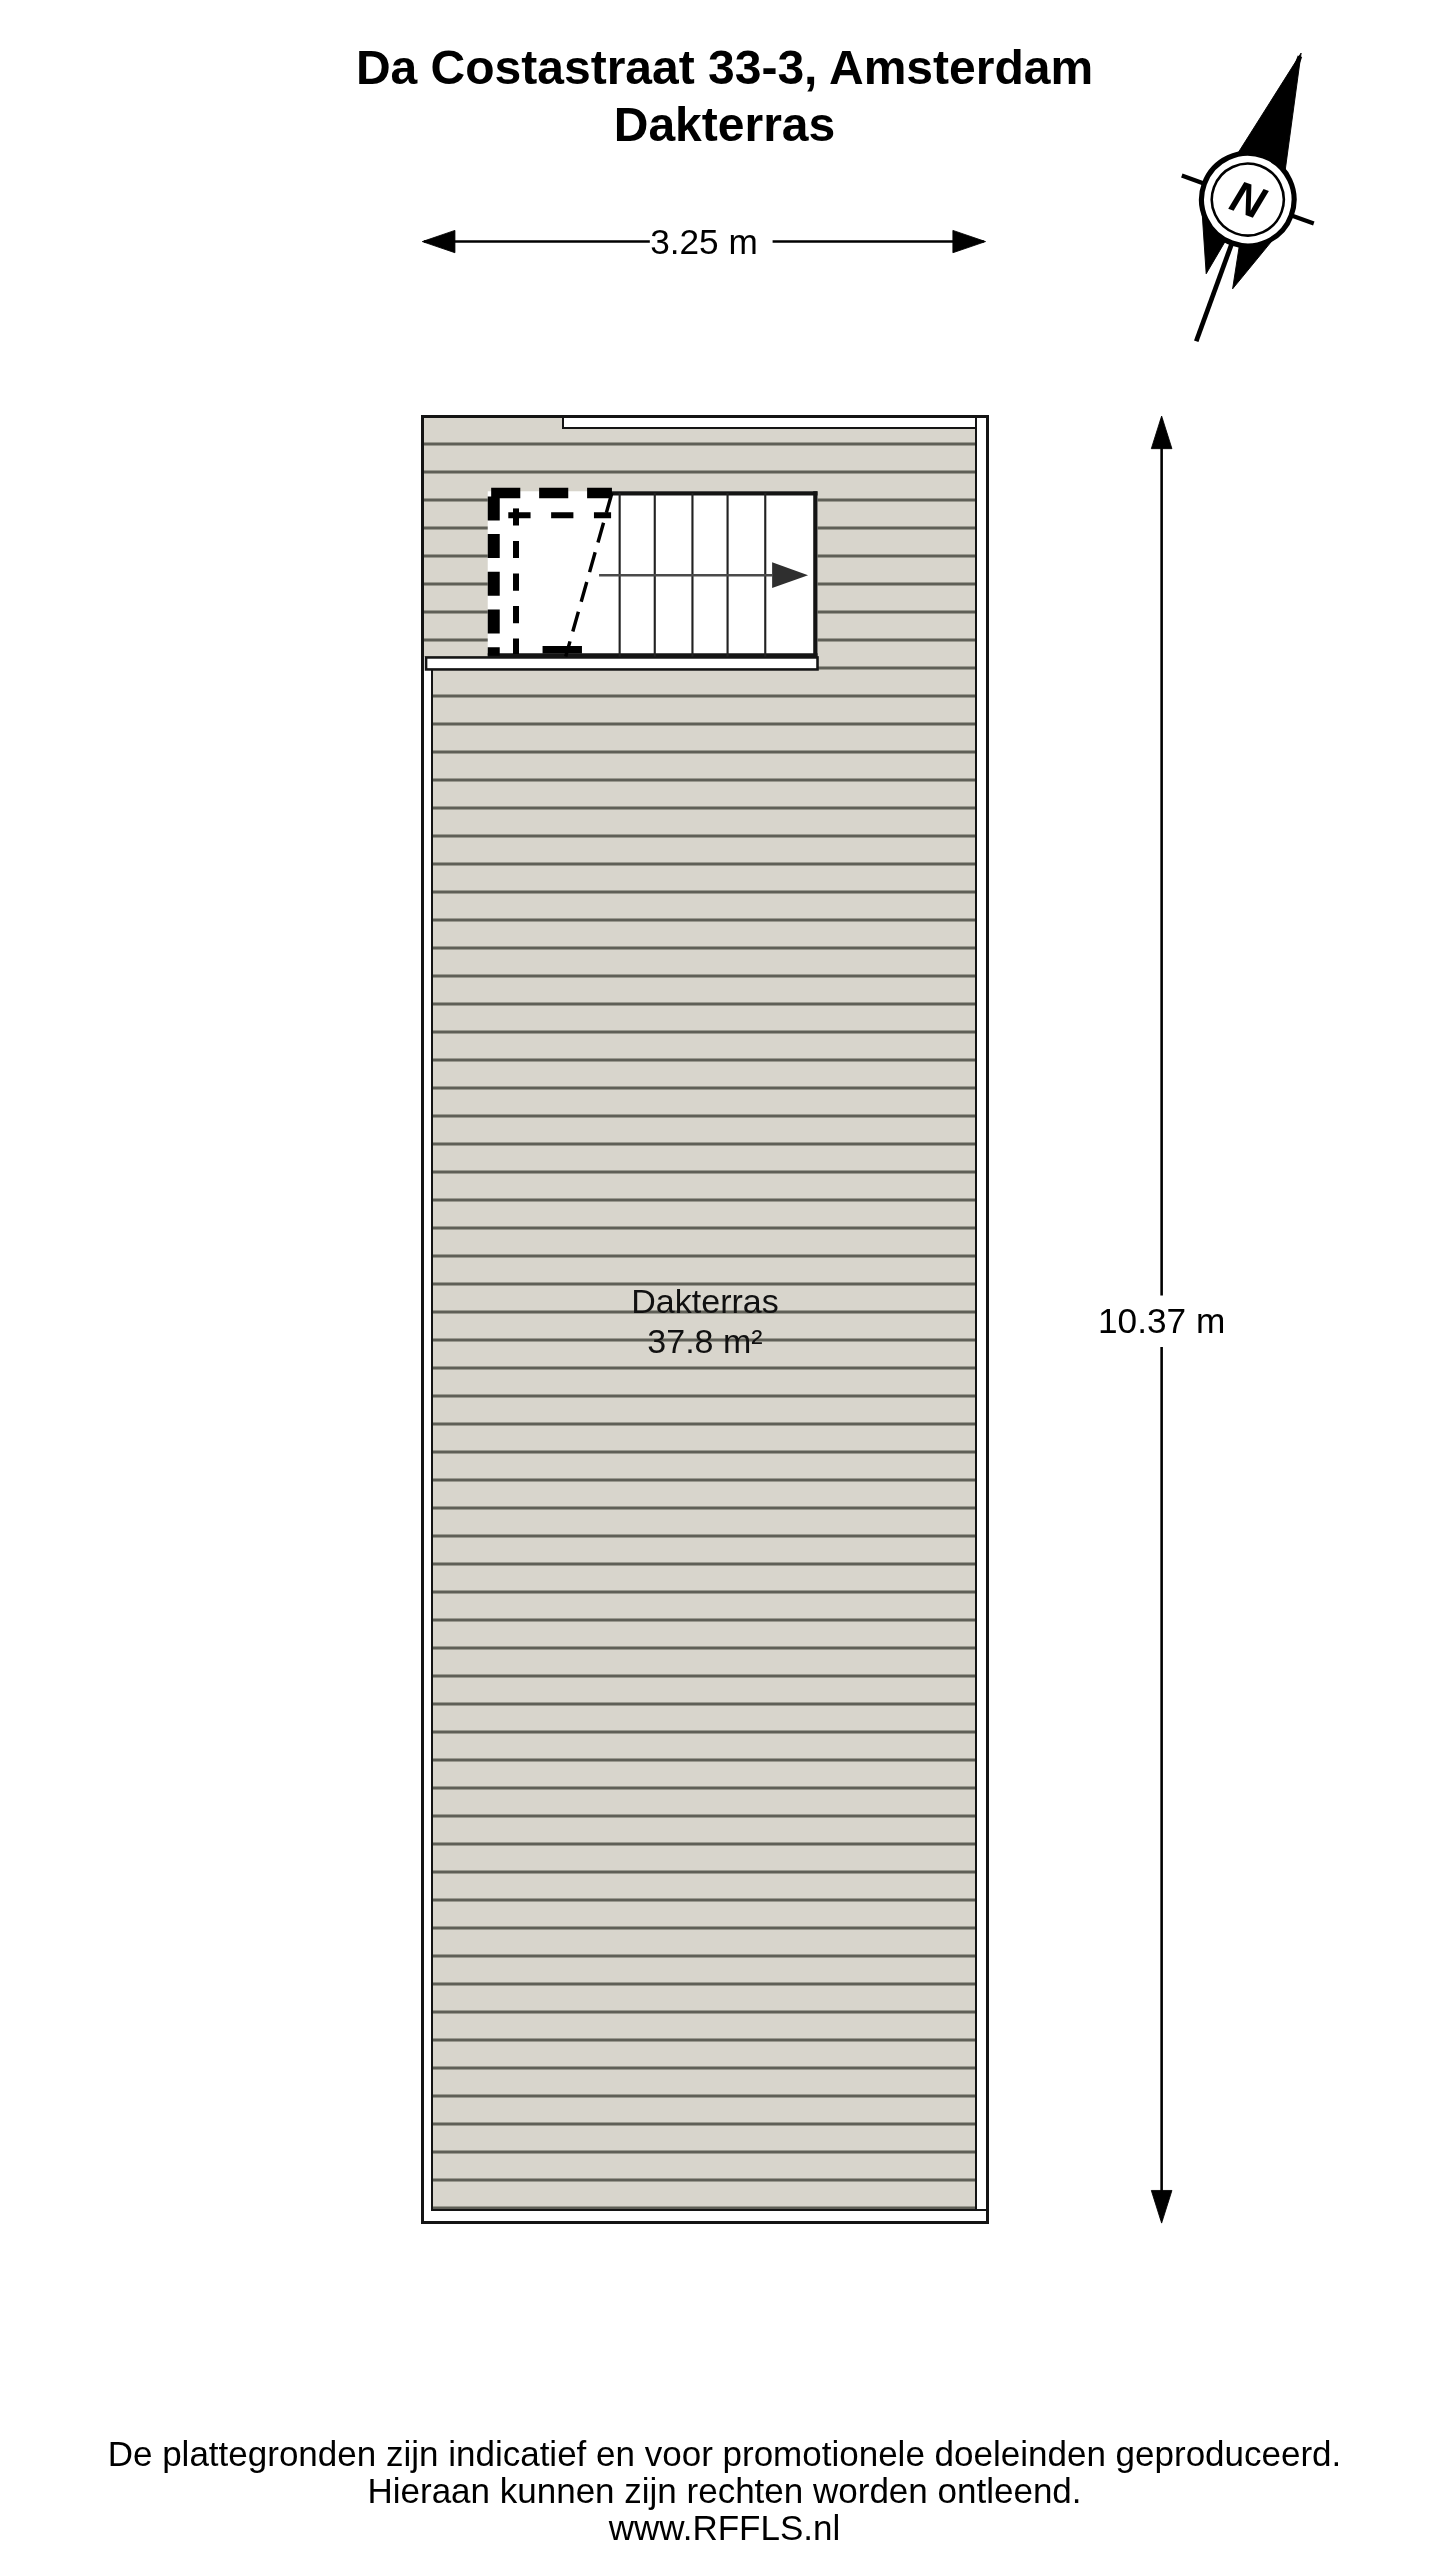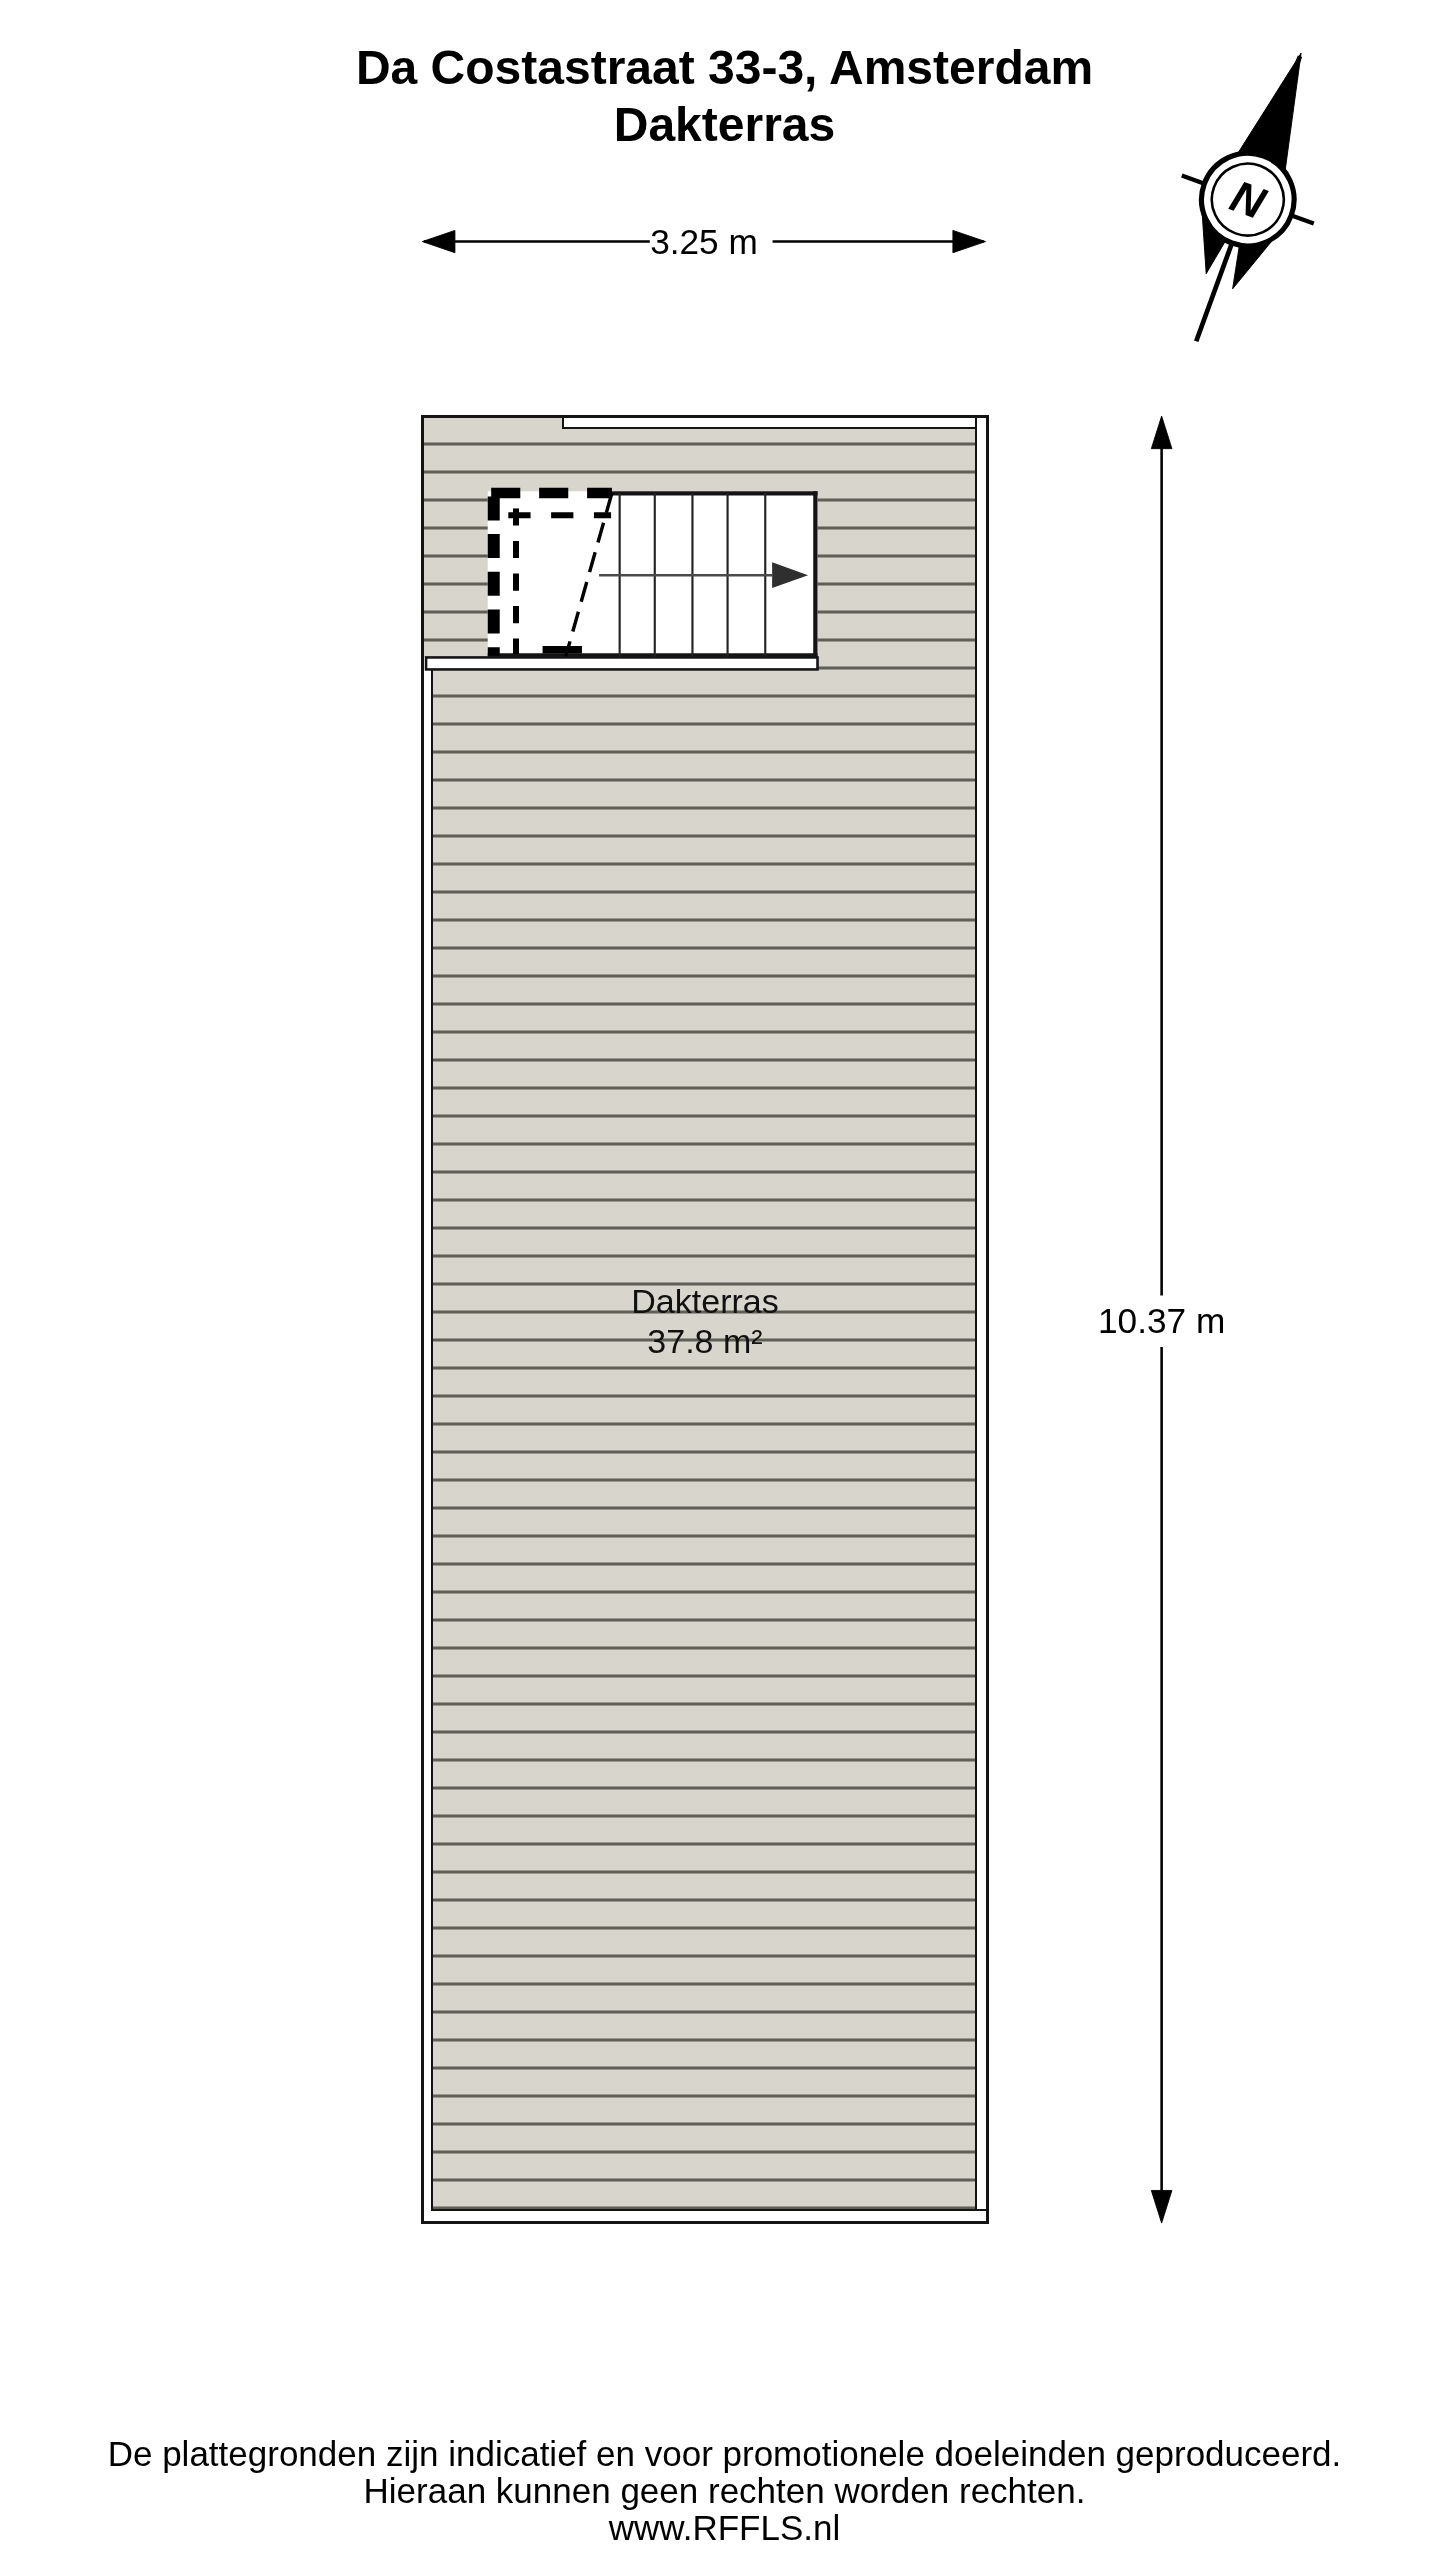--- a/index.html
+++ b/index.html
@@ -148,16 +148,16 @@
   </g>
 
   <g>
     <line x1="218" y1="110" x2="420" y2="110" stroke="#4a4a4a" stroke-width="3"></line>
     <polygon points="420,95 420,125 462,110" fill="#2f2f2f"></polygon>
   </g>
 </svg>
 
 <div class="abs footer">
   <div>De plattegronden zijn indicatief en voor promotionele doeleinden geproduceerd.</div>
-  <div>Hieraan kunnen geen rechten worden rechten.</div>
+  <div>Hieraan kunnen zijn rechten worden ontleend.</div>
   <div>www.RFFLS.nl</div>
 </div>
 
 
 </body></html>

